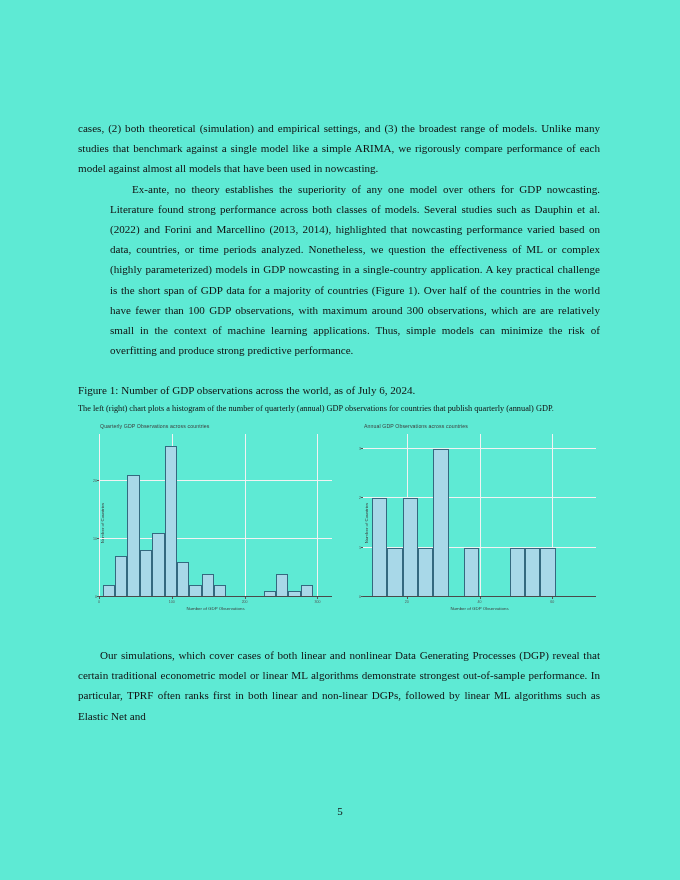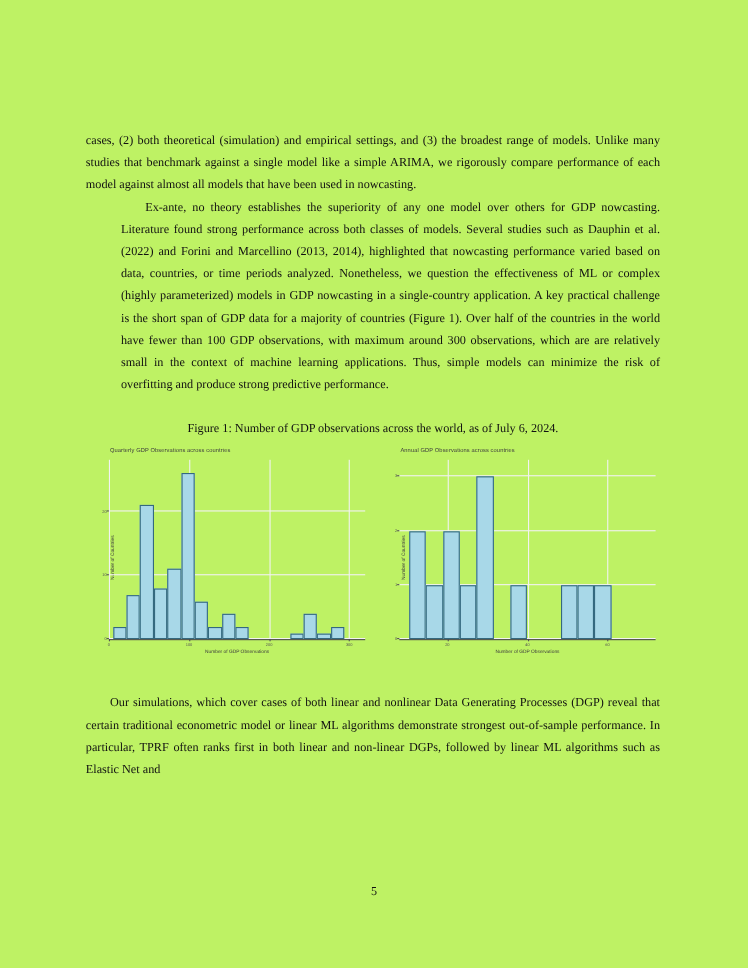--- a/index.html
+++ b/index.html
@@ -11,21 +11,21 @@
     width: 680px;
     height: 880px;
     font-family: "Liberation Serif", serif;
     color: #000000;
     position: relative;
     overflow: hidden;
   }
   .page {
     position: absolute;
     inset: 0;
-    background: #bef264;
+    background: #5eead4;
   }
   .content {
     position: absolute;
     left: 78px;
     top: 118px;
     width: 522px;
   }
   p.body-text {
     font-family: "Liberation Serif", serif;
     font-size: 11.1px;
@@ -43,21 +43,21 @@
     margin-top: 0px;
     margin-left: 32px;
   }
   .fig-block {
     margin-top: 22px;
   }
   .fig-caption {
     font-family: "Liberation Serif", serif;
     font-size: 11.1px;
     line-height: 17px;
-    text-align: center;
+    text-align: left;
     color: #111;
     margin: 0 0 4px 0;
   }
   .fig-note {
     font-family: "Liberation Serif", serif;
     font-size: 8.3px;
     line-height: 11.5px;
     text-align: justify;
     color: #111;
     margin: 0;
@@ -194,20 +194,21 @@
 <body>
 
 <div class="page">
   <div class="content">
 
     <p class="body-text">cases, (2) both theoretical (simulation) and empirical settings, and (3) the broadest range of models. Unlike many studies that benchmark against a single model like a simple ARIMA, we rigorously compare performance of each model against almost all models that have been used in nowcasting.</p>
     <p class="body-text indent">Ex-ante, no theory establishes the superiority of any one model over others for GDP nowcasting. Literature found strong performance across both classes of models. Several studies such as Dauphin et al. (2022) and Forini and Marcellino (2013, 2014), highlighted that nowcasting performance varied based on data, countries, or time periods analyzed. Nonetheless, we question the effectiveness of ML or complex (highly parameterized) models in GDP nowcasting in a single-country application. A key practical challenge is the short span of GDP data for a majority of countries (Figure 1). Over half of the countries in the world have fewer than 100 GDP observations, with maximum around 300 observations, which are are relatively small in the context of machine learning applications. Thus, simple models can minimize the risk of overfitting and produce strong predictive performance.</p>
 
     <div class="fig-block">
       <div class="fig-caption">Figure 1: Number of GDP observations across the world, as of July 6, 2024.</div>
+      <div class="fig-note">The left (right) chart plots a histogram of the number of quarterly (annual) GDP observations for countries that publish quarterly (annual) GDP.</div>
 
       <div class="charts-row">
 
         <div class="chart-wrap">
           <div class="chart-title">Quarterly GDP Observations across countries</div>
           <div class="yaxis-title">Number of Countries</div>
           <div class="plot-area" id="plot-0">
             <div class="gridline-h" style="bottom: 0px;"></div>
               <div class="gridline-h" style="bottom: 58.2143px;"></div>
               <div class="gridline-h" style="bottom: 116.429px;"></div>

